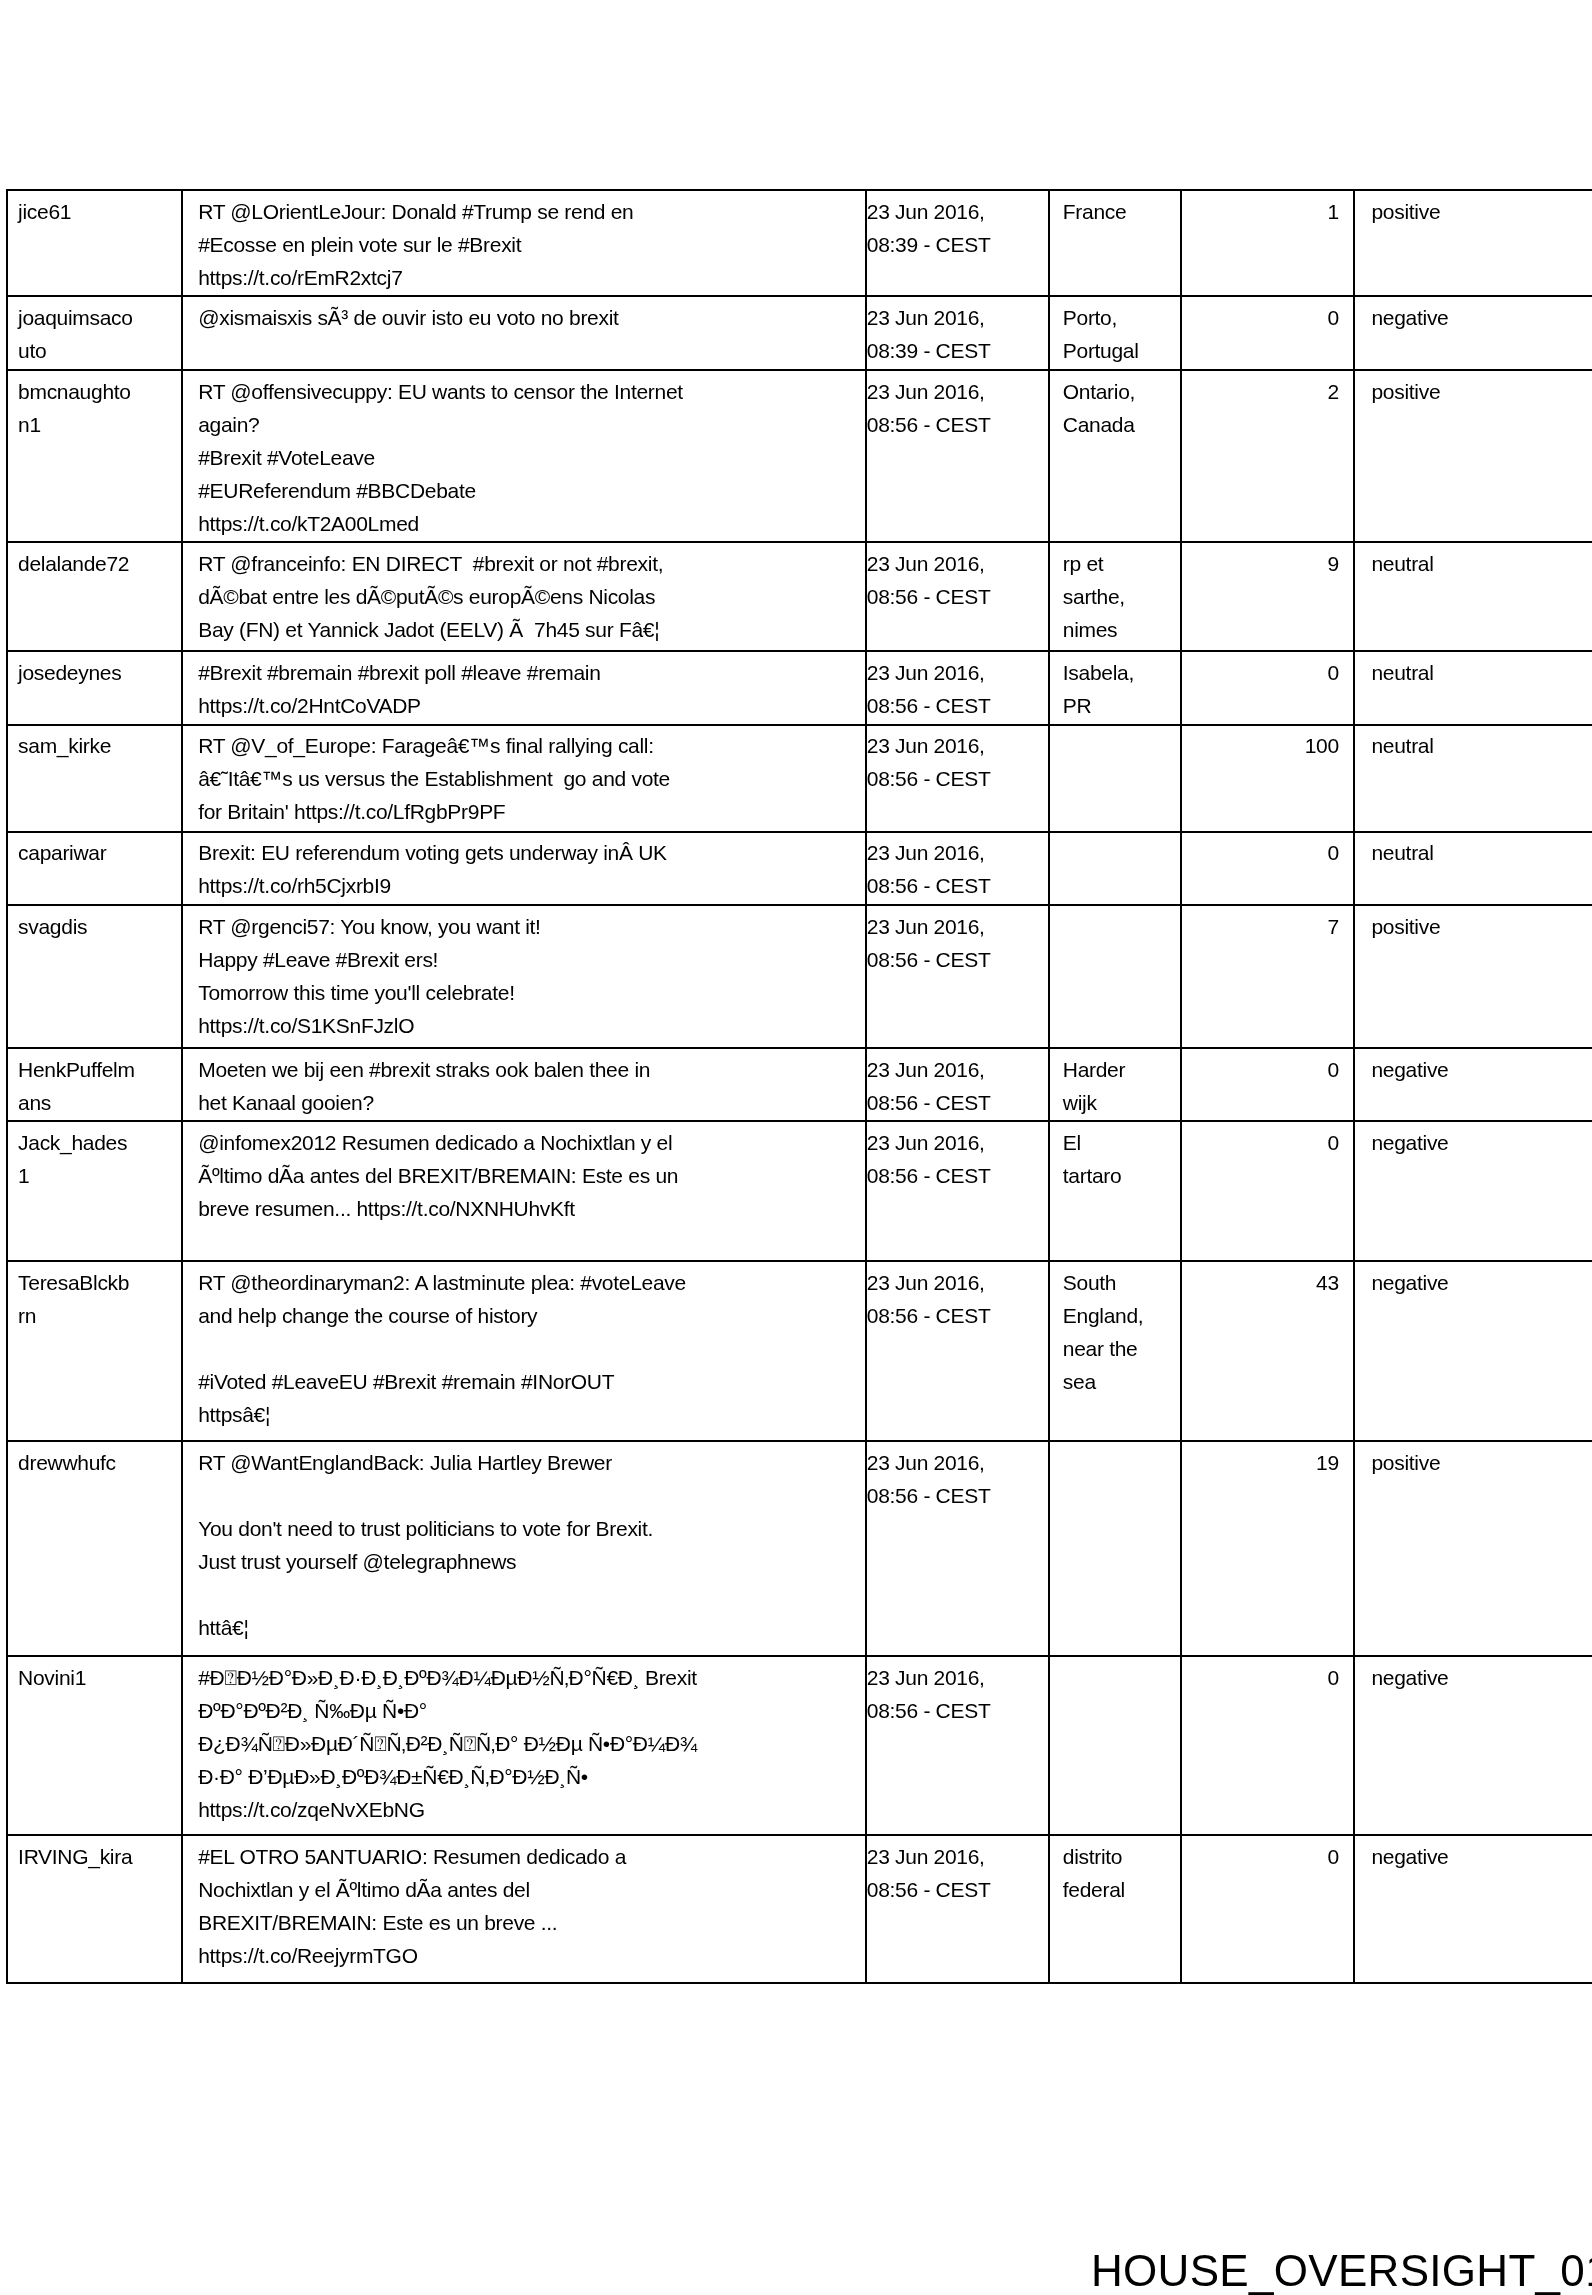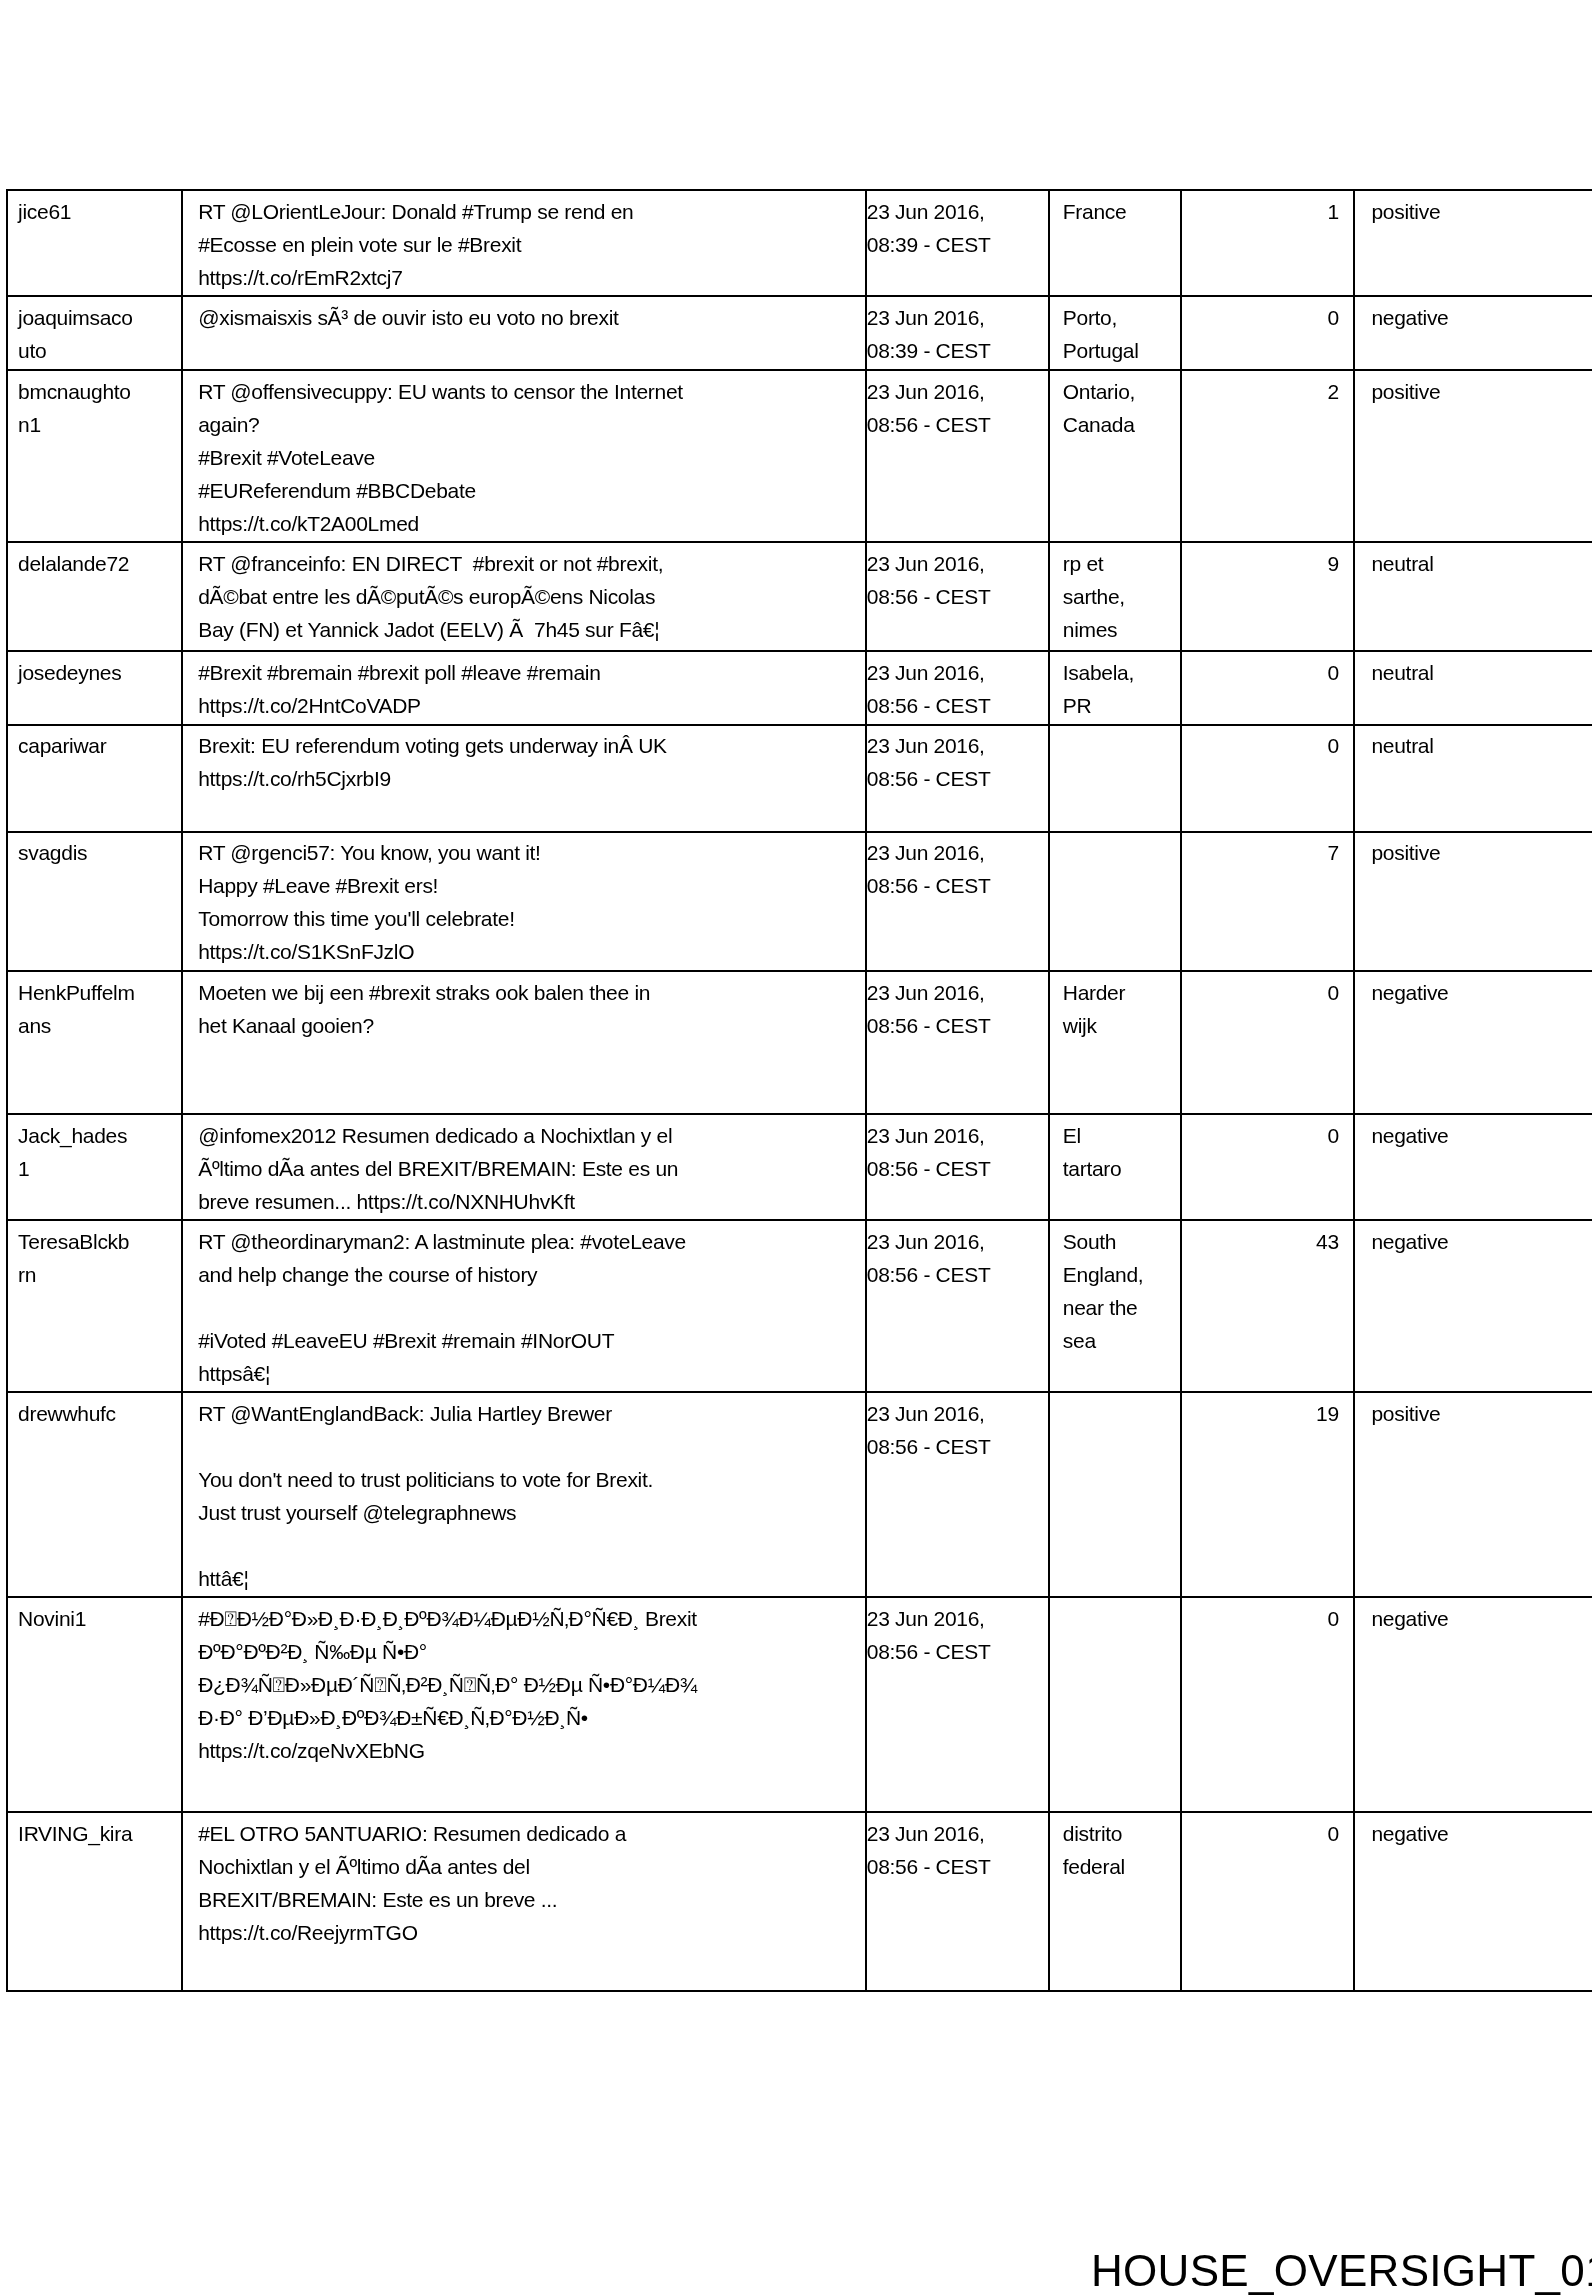--- a/index.html
+++ b/index.html
@@ -130,20 +130,31 @@
         <td class="col-text">#Brexit #bremain #brexit poll #leave #remain
 https://t.co/2HntCoVADP</td>
         <td class="col-date">23 Jun 2016,
 08:56 - CEST</td>
         <td class="col-location">Isabela,
 PR</td>
         <td class="col-count">0</td>
         <td class="col-sentiment">neutral</td>
       </tr>
       <tr>
+        <td class="col-user">sam_kirke</td>
+        <td class="col-text">RT @V_of_Europe: Farageâ€™s final rallying call:
+â€˜Itâ€™s us versus the Establishment  go and vote
+for Britain' https://t.co/LfRgbPr9PF</td>
+        <td class="col-date">23 Jun 2016,
+08:56 - CEST</td>
+        <td class="col-location"></td>
+        <td class="col-count">100</td>
+        <td class="col-sentiment">neutral</td>
+      </tr>
+      <tr>
         <td class="col-user">capariwar</td>
         <td class="col-text">Brexit: EU referendum voting gets underway inÂ UK
 https://t.co/rh5CjxrbI9</td>
         <td class="col-date">23 Jun 2016,
 08:56 - CEST</td>
         <td class="col-location"></td>
         <td class="col-count">0</td>
         <td class="col-sentiment">neutral</td>
       </tr>
       <tr>

